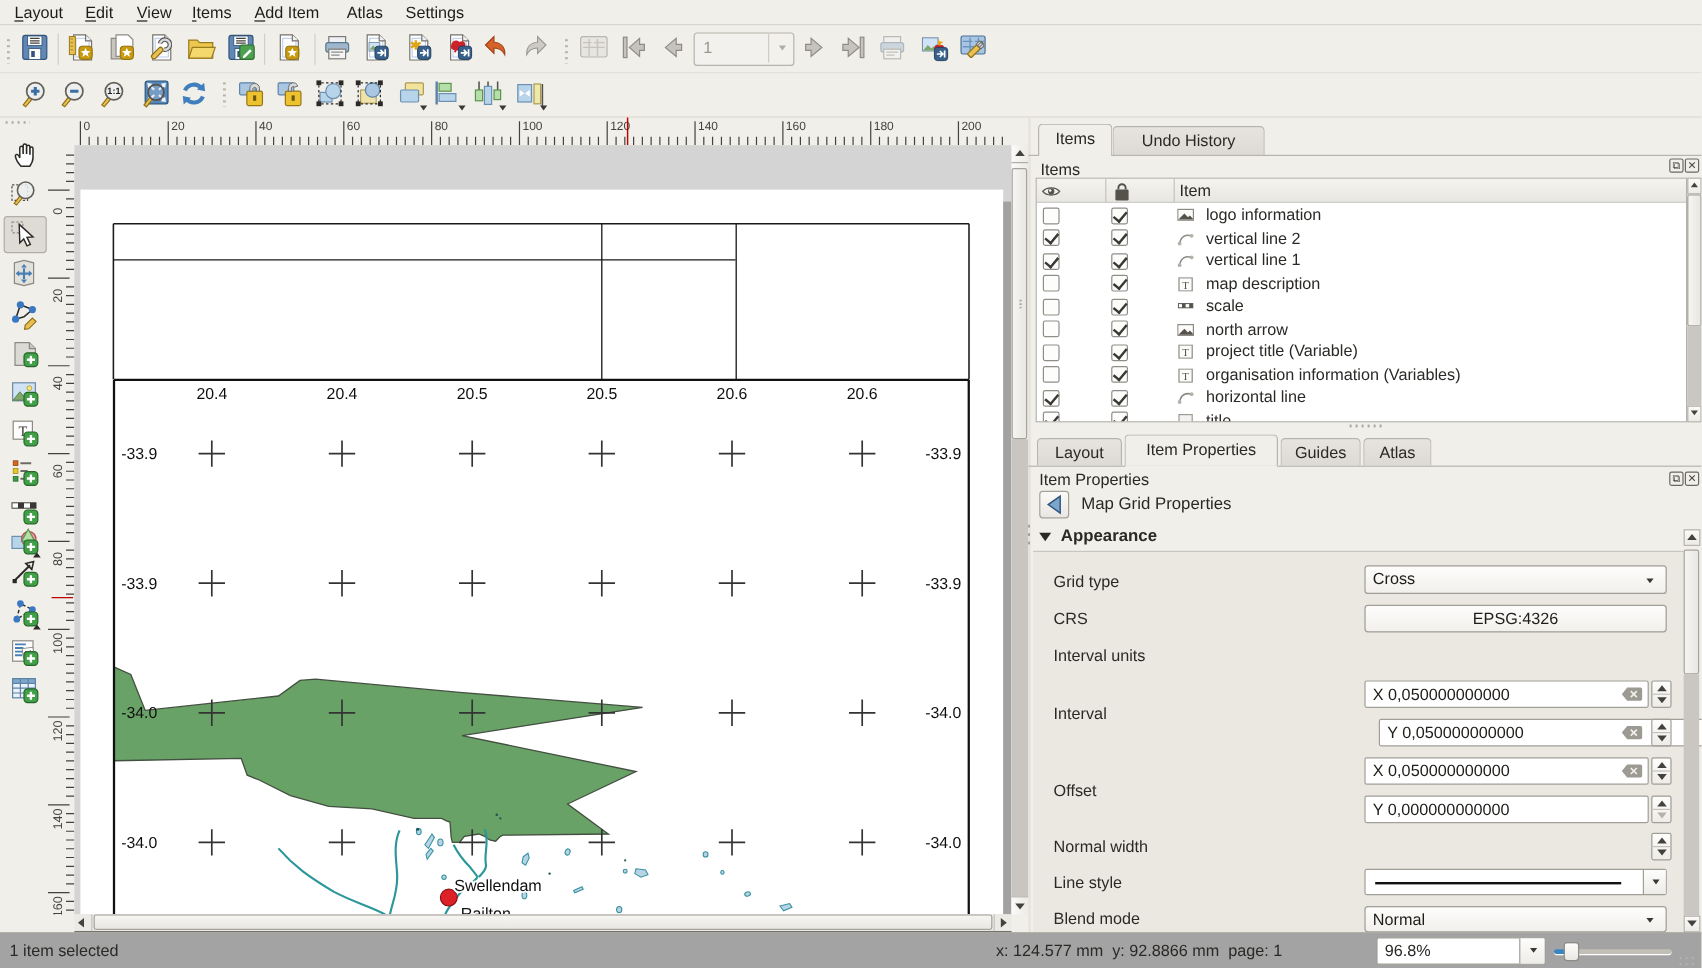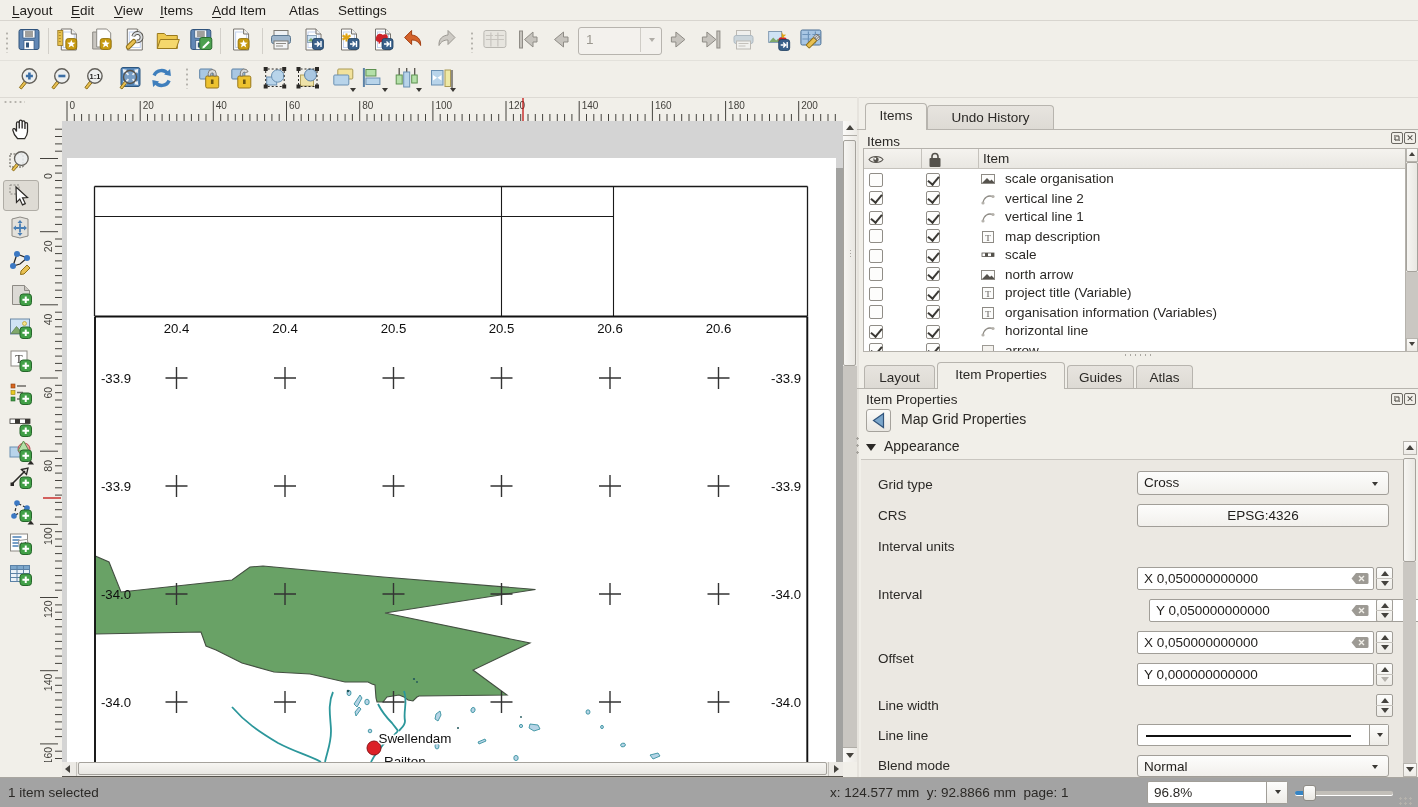--- a/index.html
+++ b/index.html
@@ -741,21 +741,21 @@
         <rect x="2.5" y="7" width="11" height="9" rx="1" fill="#55524c"></rect>
         <path d="M5 7 v-1.5 a3 3 0 0 1 6 0 V7" fill="none" stroke="#55524c" stroke-width="1.6"></path>
       </svg>
 <div class="lbl" style="left:119px;top:2px">Item</div>
 <div class="cb" style="left:5px;top:24px"></div>
 <div class="cb chk" style="left:62px;top:24px"></div>
 <svg class="a" style="left:117px;top:24px" width="14" height="12">
         <rect x="0.5" y="1.5" width="13" height="9" fill="#fcfcfb" stroke="#8d8a84"></rect>
         <path d="M1 10 l5-5 3 3 1.5-1.5 2.5 2.5 v1z" fill="#55524c"></path>
       </svg>
-<div class="lbl" style="left:141px;top:22px">scale organisation</div>
+<div class="lbl" style="left:141px;top:22px">logo information</div>
 <div class="cb chk" style="left:5px;top:42px"></div>
 <div class="cb chk" style="left:62px;top:42px"></div>
 <svg class="a" style="left:117px;top:44px" width="14" height="12">
         <path d="M2 10 C3 4 7 2 12 3.5" fill="none" stroke="#8d8a84" stroke-width="1.3"></path>
         <circle cx="2" cy="10" r="1.6" fill="#b5b2ac"></circle>
         <circle cx="12" cy="3.5" r="1.6" fill="#b5b2ac"></circle>
       </svg>
 <div class="lbl" style="left:141px;top:42px">vertical line 2</div>
 <div class="cb chk" style="left:5px;top:62px"></div>
 <div class="cb chk" style="left:62px;top:62px"></div>
@@ -807,21 +807,21 @@
         <path d="M2 10 C3 4 7 2 12 3.5" fill="none" stroke="#8d8a84" stroke-width="1.3"></path>
         <circle cx="2" cy="10" r="1.6" fill="#b5b2ac"></circle>
         <circle cx="12" cy="3.5" r="1.6" fill="#b5b2ac"></circle>
       </svg>
 <div class="lbl" style="left:141px;top:174px">horizontal line</div>
 <div class="cb chk" style="left:5px;top:194px"></div>
 <div class="cb chk" style="left:62px;top:194px"></div>
 <svg class="a" style="left:117px;top:196px" width="14" height="12">
         <rect x="1.5" y="0.5" width="11" height="11" fill="#f4f2ee" stroke="#9d9a94"></rect>
       </svg>
-<div class="lbl" style="left:141px;top:194px">arrow</div>
+<div class="lbl" style="left:141px;top:194px">title</div>
 </div>
 <div class="sbtn" style="left:549px;top:51px;width:12px;height:14px"></div>
 <div class="tri" style="left:551.5px;top:55px;border-left:3.5px solid transparent;border-right:3.5px solid transparent;border-bottom:4.5px solid #44423d"></div>
 <div class="a" style="left:549px;top:65px;width:12px;height:110px;background:linear-gradient(90deg,#f6f5f2,#e9e7e2);border:1px solid #a5a29c;border-radius:2px"></div>
 <div class="a" style="left:549px;top:175px;width:12px;height:66px;background:#cac7c2"></div>
 <div class="sbtn" style="left:549px;top:241px;width:12px;height:14px"></div>
 <div class="tri" style="left:551.5px;top:245px;border-left:3.5px solid transparent;border-right:3.5px solid transparent;border-top:4.5px solid #44423d"></div>
 <div class="a" style="left:266px;top:256px;width:30px;height:4px;background-image:radial-gradient(circle,#aaa7a1 .9px,transparent 1.1px);background-size:5px 4px"></div>
 <div class="tab" style="left:7px;top:268px;width:71px;height:23px">Layout</div>
 <div class="tab tabact" style="left:80px;top:265px;width:128px;height:26px">Item Properties</div>
@@ -831,35 +831,35 @@
 <div class="a" style="left:81px;top:291px;width:126px;height:2px;background:#f1efe9"></div>
 <div class="lbl" style="left:9px;top:295px">Item Properties</div>
 <div class="fl" style="left:534px;top:296px">⧉</div>
 <div class="fl" style="left:547px;top:296px">✕</div>
 <div class="a" style="left:9px;top:312px;width:25px;height:23px;background:linear-gradient(#fbfaf8,#e9e7e2);border:1px solid #a5a29c;border-radius:3px"></div>
 <svg class="a" style="left:14px;top:315px" width="16" height="17">
       <path d="M12.5 1.5 L2.5 8.5 L12.5 15.5z" fill="#7ba6cb" stroke="#31547c" stroke-width="1.2"></path>
     </svg>
 <div class="lbl" style="left:44px;top:314px;font-size:14px">Map Grid Properties</div>
 <div class="tri" style="left:9px;top:347px;border-left:5px solid transparent;border-right:5px solid transparent;border-top:7px solid #2b2926"></div>
-<div class="lbl" style="left:27px;top:341px;font-weight:normal;font-size:14px">Appearance</div>
+<div class="lbl" style="left:27px;top:341px;font-weight:bold;font-size:14px">Appearance</div>
 <div class="a" style="left:4px;top:362px;width:542px;height:318px;background:#ebe8e2;border-top:1px solid #c9c6c0"></div>
 <div class="lbl" style="left:21px;top:380px">Grid type</div>
 <div class="combo" style="left:280px;top:374px;width:252px;height:24px">Cross<div class="dd" style="right:10px;top:10px"></div></div>
 <div class="lbl" style="left:21px;top:411px">CRS</div>
 <div class="combo" style="left:280px;top:407px;width:252px;height:23px;text-align:center;padding-left:0">EPSG:4326</div>
 <div class="lbl" style="left:21px;top:442px">Interval units</div>
 <div class="lbl" style="left:21px;top:490px">Interval</div>
 <div class="field" style="left:280px;top:470px;width:237px;height:23px">X 0,050000000000</div>
 <div class="field" style="left:292px;top:502px;width:275px;height:23px">Y 0,050000000000</div>
 <div class="lbl" style="left:21px;top:554px">Offset</div>
 <div class="field" style="left:280px;top:534px;width:237px;height:23px">X 0,050000000000</div>
 <div class="field" style="left:280px;top:566px;width:237px;height:23px">Y 0,000000000000</div>
-<div class="lbl" style="left:21px;top:601px">Line width</div>
-<div class="lbl" style="left:21px;top:631px">Line line</div>
+<div class="lbl" style="left:21px;top:601px">Normal width</div>
+<div class="lbl" style="left:21px;top:631px">Line style</div>
 <div class="a" style="left:280px;top:627px;width:252px;height:22px;background:#fff;border:1px solid #a19e98;border-radius:2px">
       <div style="position:absolute;left:8px;top:9.5px;width:205px;height:2.4px;background:#111"></div>
       <div style="position:absolute;right:0;top:0;width:19px;height:20px;border-left:1px solid #a19e98;background:linear-gradient(#fdfdfc,#eeece7)"></div>
       <div class="dd" style="right:5px;top:8px"></div>
     </div>
 <div class="lbl" style="left:21px;top:661px">Blend mode</div>
 <div class="combo" style="left:280px;top:658px;width:252px;height:22px">Normal<div class="dd" style="right:10px;top:9px"></div></div>
 <div class="spin" style="left:519px;top:470px;height:23px"></div>
 <div class="tri" style="left:523.5px;top:474px;border-left:4px solid transparent;border-right:4px solid transparent;border-bottom:5px solid #44423d"></div>
 <div class="tri" style="left:523.5px;top:484px;border-left:4px solid transparent;border-right:4px solid transparent;border-top:5px solid #44423d"></div>

